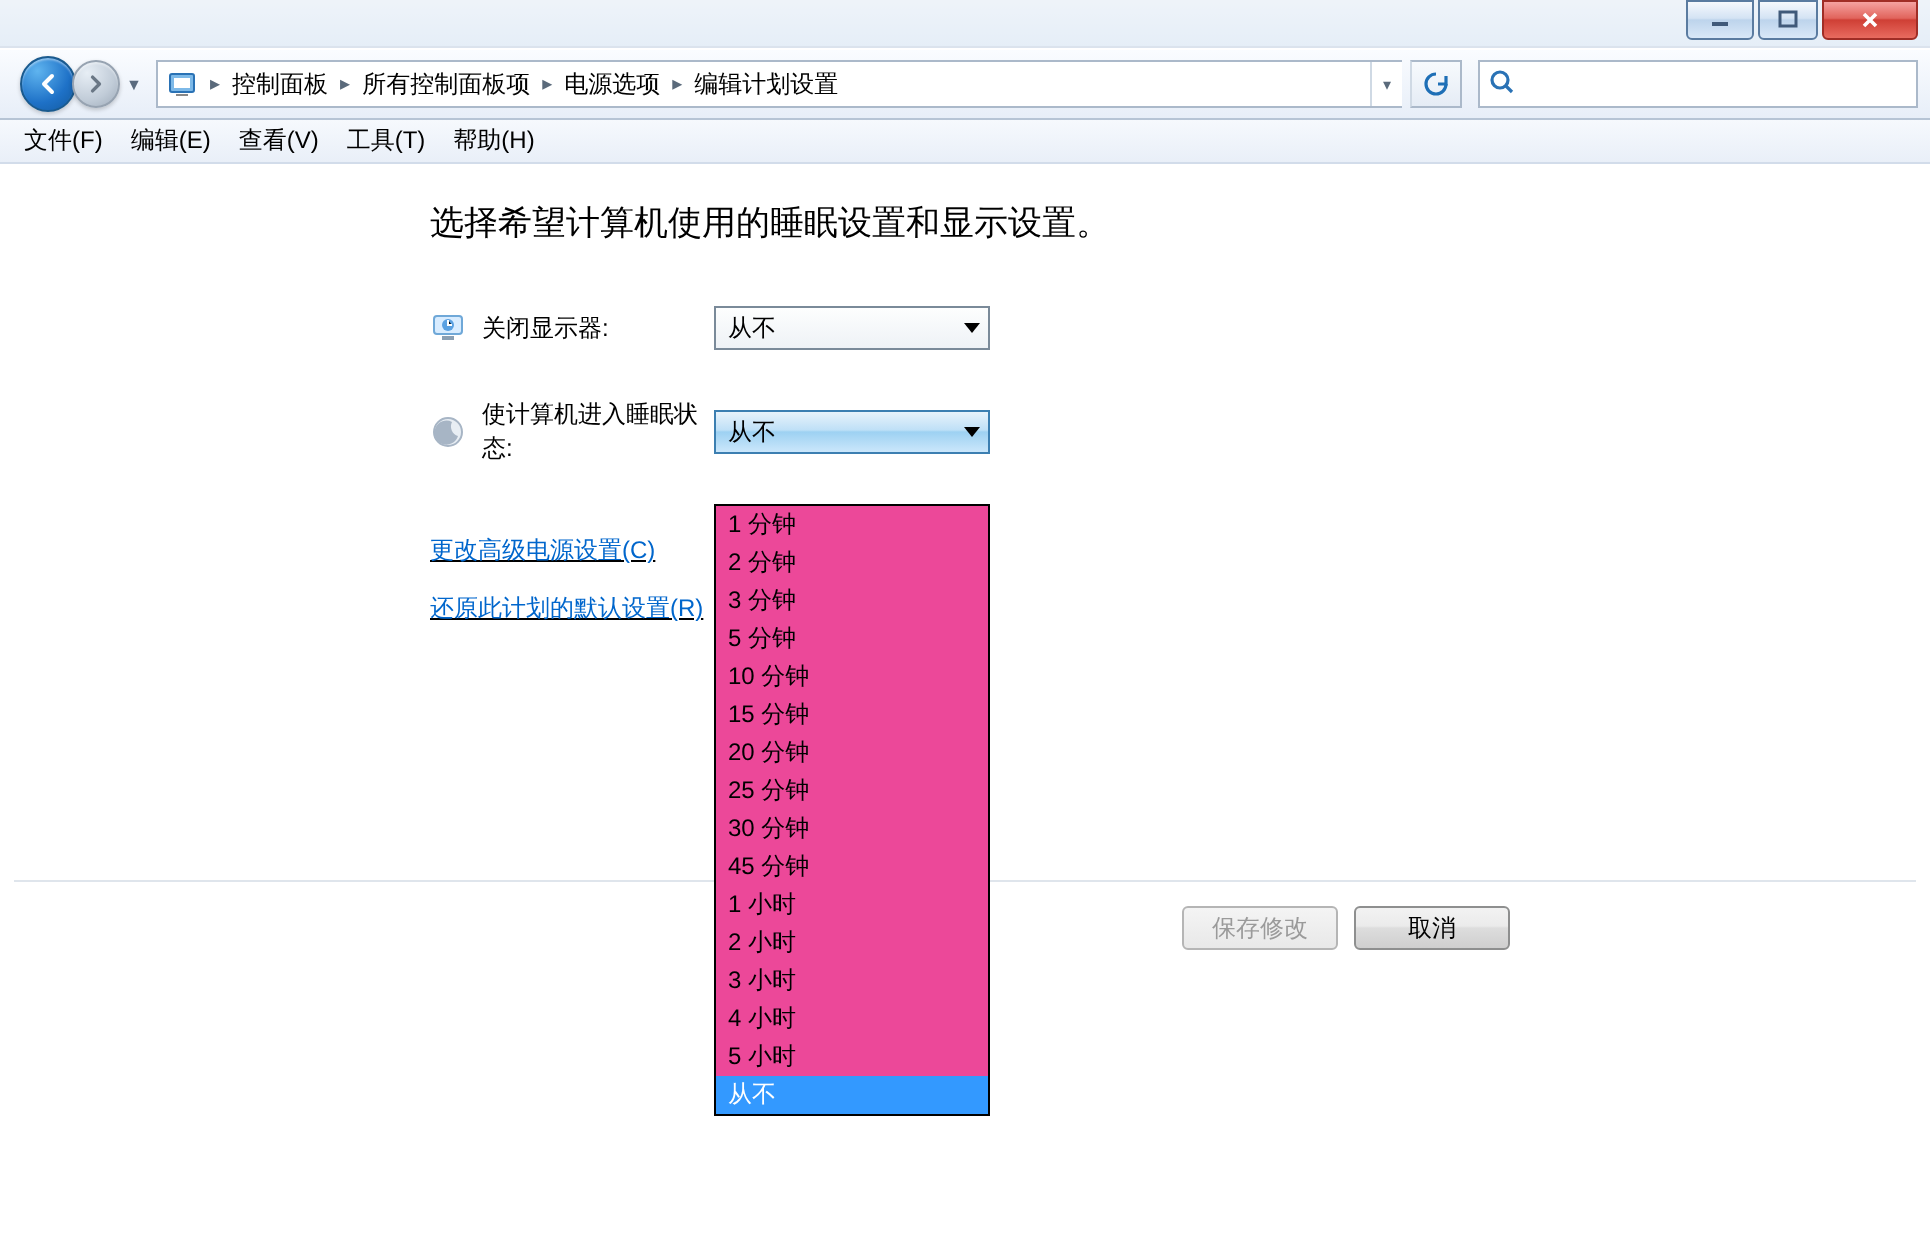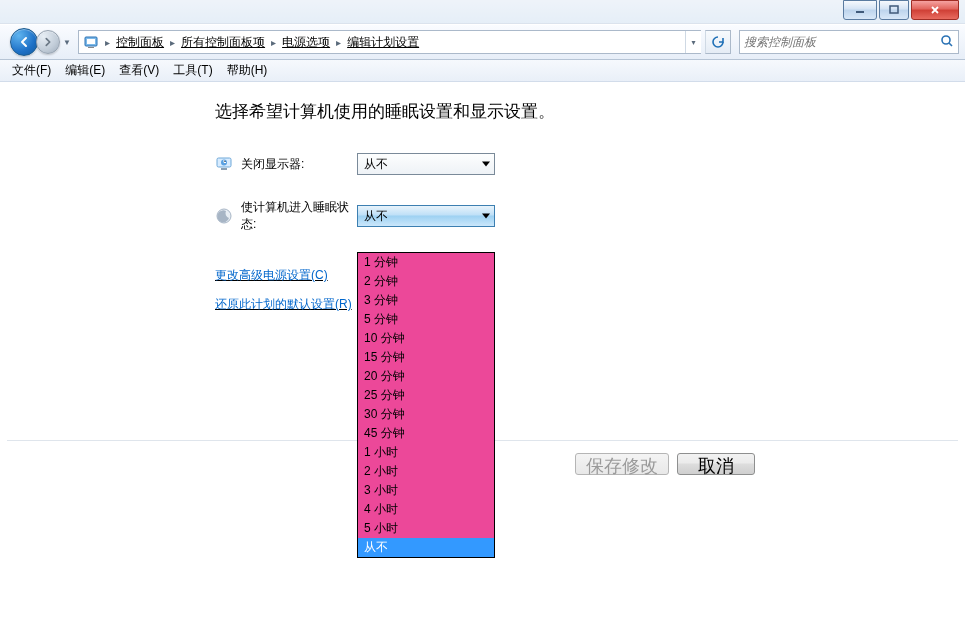--- a/index.html
+++ b/index.html
@@ -100,21 +100,21 @@
       padding-left: 2px;
       border-right: none;
     }
     .bc-icon {
       width: 16px; height: 16px;
       margin: 0 2px;
       display:flex;align-items:center;justify-content:center;
       font-size: 12px;
     }
     .bc-sep { color: #5a6a7b; font-size: 10px; padding: 0 4px; }
-    .bc-item { color: #000; padding: 0 2px; white-space: nowrap; text-decoration: underline; }
+    .bc-item { color: #000; padding: 0 2px; white-space: nowrap; }
     .bc-end { margin-left: auto; display:flex; align-items:center; }
     .bc-dd { width: 16px; height: 22px; border-left: 1px solid #cfd9e4; display:flex;align-items:center;justify-content:center; color:#5a6a7b;font-size:8px;}
     .bc-refresh {
       width: 26px; height: 24px;
       border: 1px solid #abb9ca;
       border-left-color: #cfd9e4;
       background: linear-gradient(to bottom,#f7fafd,#e5ecf5);
       display:flex;align-items:center;justify-content:center;
       color:#1e6fb6;
     }
@@ -220,21 +220,21 @@
       justify-content: flex-end;
       gap: 8px;
       padding-right: 210px;
     }
     .win-button {
       min-width: 78px;
       height: 22px;
       border: 1px solid #8e8f8f;
       background: linear-gradient(to bottom,#f2f2f2 0%, #ebebeb 45%, #dddddd 50%, #cfcfcf 100%);
       border-radius: 3px;
-      font-size: 18px;
+      font-size: 12px;
       font-family: inherit;
       padding: 0 10px;
     }
     .win-button:disabled {
       color: #9a9a9a;
       border-color: #b5b5b5;
       background: linear-gradient(to bottom,#f4f4f4,#e8e8e8);
     }
 
     
@@ -314,21 +314,20 @@
     </div>
   </div>
   <div class="bc-refresh">
     <svg width="14" height="14" viewBox="0 0 14 14">
       <path d="M7 2 A5 5 0 1 0 12 7" stroke="#1e6fb6" stroke-width="1.6" fill="none"></path>
       <path d="M12 3 L12 7 L8 7" stroke="#1e6fb6" stroke-width="1.6" fill="none"></path>
     </svg>
   </div>
 
   <div class="search-box">
-    <input placeholder="搜索控制面板" style="">
     <span class="search-icon">
       <svg width="14" height="14" viewBox="0 0 14 14">
           <circle cx="6" cy="6" r="4" stroke="#2a72b5" stroke-width="1.6" fill="none"></circle>
           <path d="M9 9 L12 12" stroke="#2a72b5" stroke-width="1.6"></path>
         </svg>
     </span>
   </div>
 </div>
 
 <div class="menu-bar">

